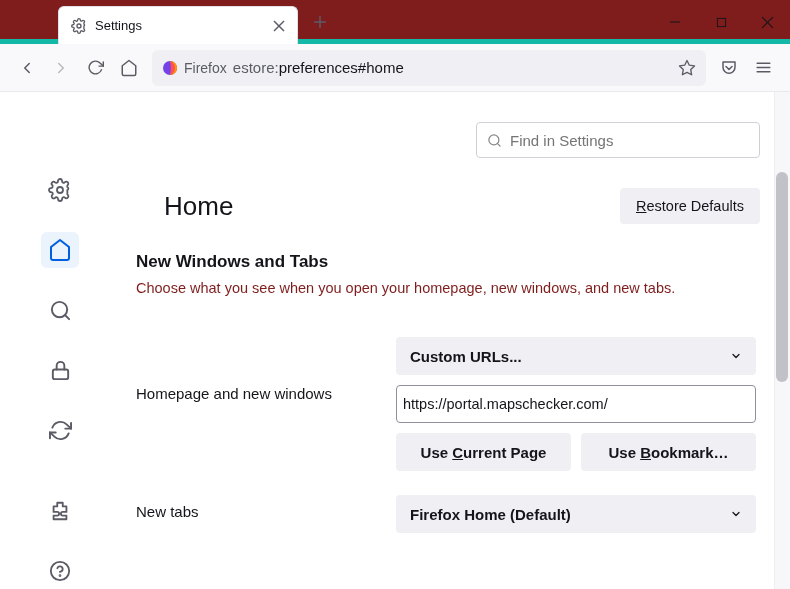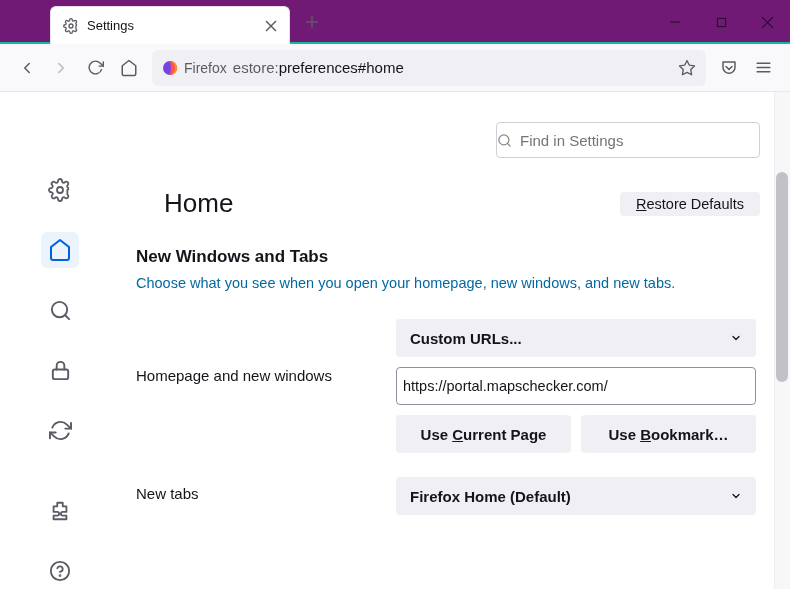--- a/index.html
+++ b/index.html
@@ -1,19 +1,19 @@
 <!DOCTYPE html>
 <html><head>
   <meta charset="utf-8">
   <style>
     * { box-sizing: border-box; margin: 0; padding: 0; font-family: "Segoe UI", Arial, sans-serif; }
     body { width: 790px; height: 589px; background: #fff; overflow: hidden; position: relative; }
     
     
-    .titlebar { height: 44px; background: #701a75; display: flex; align-items: stretch; border-bottom: 2px solid #14b8a6; }
+    .titlebar { height: 44px; background: #7f1d1d; display: flex; align-items: stretch; border-bottom: 5px solid #14b8a6; padding-left: 8px; }
     .tab { display: flex; align-items: center; background: #fff; margin: 6px 0 0 50px; padding: 0 8px 0 12px; border-radius: 6px 6px 0 0; min-width: 240px; height: 38px; border: 1px solid #e0e0e6; border-bottom: none; }
     .tab-icon { width: 16px; height: 16px; margin-right: 8px; display: flex; align-items: center; justify-content: center; }
     .tab-title { font-size: 13px; color: #15141a; flex: 1; }
     .tab-close { width: 20px; height: 20px; display: flex; align-items: center; justify-content: center; cursor: pointer; border-radius: 3px; color: #5b5b66; font-size: 16px; }
     .newtab { width: 28px; height: 28px; margin: 8px 0 0 8px; display: flex; align-items: center; justify-content: center; cursor: pointer; color: #5b5b66; font-size: 20px; border-radius: 4px; }
     .window-controls { margin-left: auto; display: flex; }
     .win-btn { width: 46px; height: 44px; display: flex; align-items: center; justify-content: center; cursor: pointer; }
     
     
     .toolbar { height: 48px; background: #f9f9fb; display: flex; align-items: center; padding: 0 10px; border-bottom: 1px solid #e8e8ed; }
@@ -27,30 +27,30 @@
     .urlbar-end { margin-left: auto; display: flex; gap: 8px; align-items: center; }
     
     
     .content { display: flex; height: calc(589px - 44px - 48px); position: relative; }
     .sidebar { width: 120px; padding: 80px 0 0 0; display: flex; flex-direction: column; align-items: center; gap: 24px; }
     .sidebar-item { width: 38px; height: 38px; display: flex; align-items: center; justify-content: center; border-radius: 6px; cursor: pointer; color: #5b5b66; }
     .sidebar-item.active { color: #0060df; background: rgba(0,96,223,0.08); }
     
     .main { flex: 1; padding: 30px 30px 0 16px; position: relative; overflow: hidden; }
     .search-row { display: flex; justify-content: flex-end; margin-bottom: 30px; }
-    .search-box { width: 264px; height: 36px; border: 1px solid #cfcfd8; border-radius: 4px; display: flex; align-items: center; padding: 0 0; gap: 8px; color: #888; font-size: 15px; }
+    .search-box { width: 284px; height: 36px; border: 1px solid #cfcfd8; border-radius: 4px; display: flex; align-items: center; padding: 0 10px; gap: 8px; color: #888; font-size: 15px; }
     .search-box input { border: none; outline: none; font-size: 15px; flex: 1; background: transparent; color: #888; }
     
     .heading-row { display: flex; align-items: center; justify-content: space-between; margin-bottom: 28px; margin-left: 28px; }
     .page-title { font-size: 26px; font-weight: 500; color: #15141a; }
-    .restore-btn { height: 24px; padding: 0 16px; background: #f0f0f4; border: none; border-radius: 4px; font-size: 14.5px; color: #15141a; cursor: pointer; }
+    .restore-btn { height: 36px; padding: 0 16px; background: #f0f0f4; border: none; border-radius: 4px; font-size: 14.5px; color: #15141a; cursor: pointer; }
     .restore-btn .ul { text-decoration: underline; }
     
     .section-title { font-size: 17px; font-weight: 600; color: #15141a; margin-bottom: 8px; }
-    .section-desc { font-size: 14.5px; color: #0369a1; margin-bottom: 28px; }
+    .section-desc { font-size: 14.5px; color: #7f1d1d; margin-bottom: 41px; }
     
     .form-row { display: flex; align-items: flex-start; gap: 20px; margin-bottom: 24px; }
     .form-label { width: 240px; font-size: 15px; color: #15141a; padding-top: 48px; }
     .form-controls { flex: 1; display: flex; flex-direction: column; gap: 10px; max-width: 360px; }
     .dropdown { height: 38px; background: #f0f0f4; border: none; border-radius: 4px; display: flex; align-items: center; justify-content: space-between; padding: 0 14px; font-size: 15px; font-weight: 600; color: #15141a; cursor: pointer; }
     .text-input { height: 38px; border: 1px solid #8f8f9d; border-radius: 4px; padding: 0 6px; font-size: 14.5px; color: #15141a; outline: none; }
     .btn-row { display: flex; gap: 10px; align-items: flex-end; }
     .action-btn { flex: 1; height: 38px; background: #f0f0f4; border: none; border-radius: 4px; font-size: 15px; font-weight: 600; color: #15141a; cursor: pointer; white-space: nowrap; overflow: hidden; text-overflow: ellipsis; padding: 0 8px; }
     .action-btn .ul { text-decoration: underline; }
     

